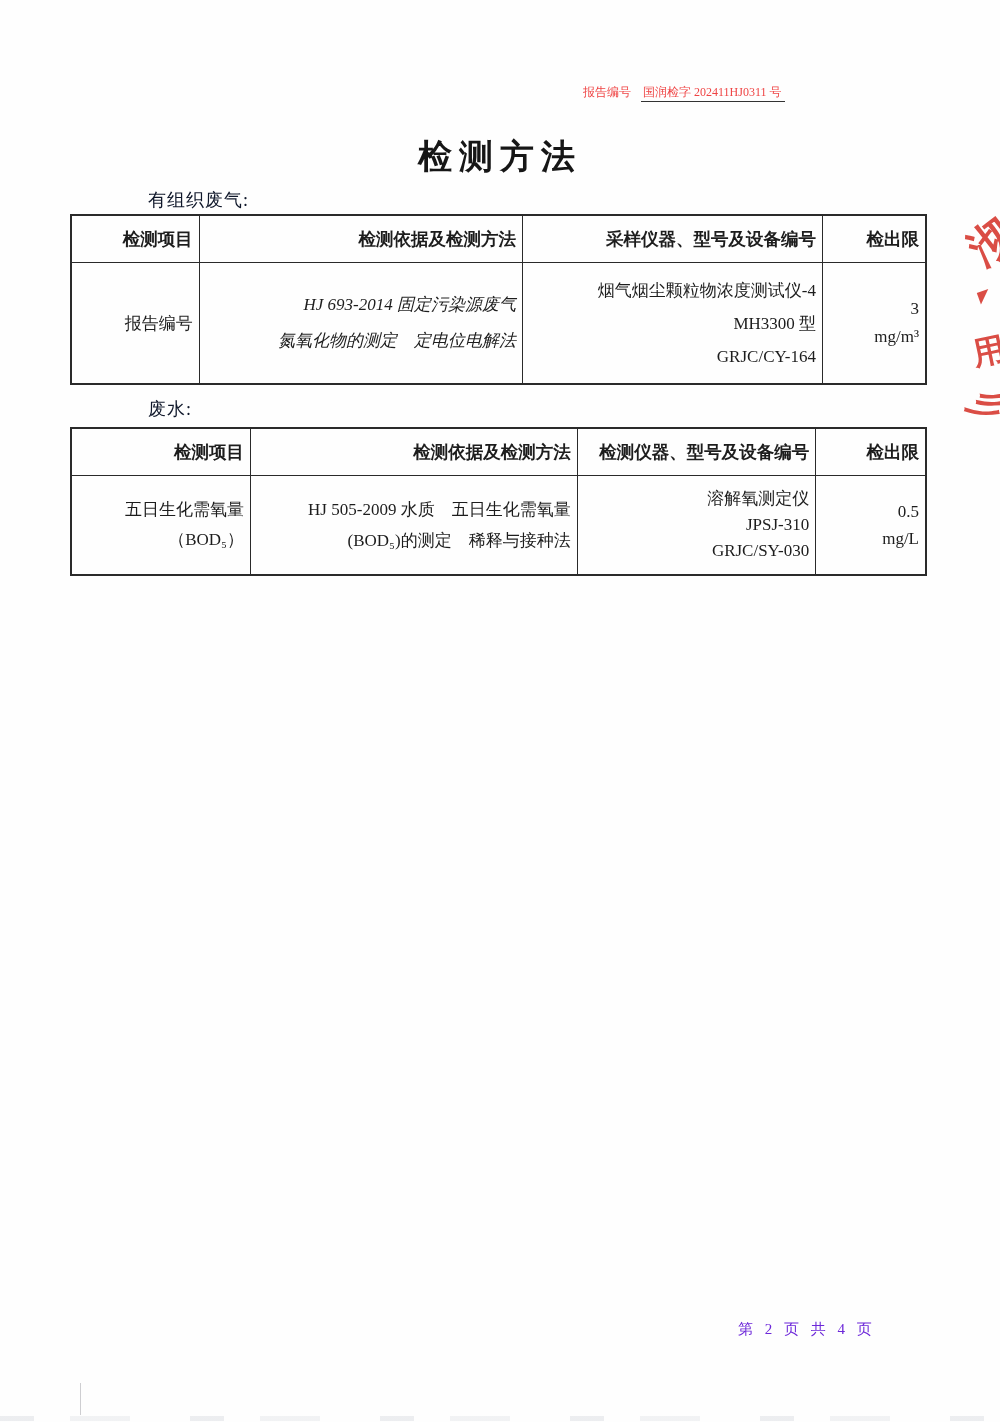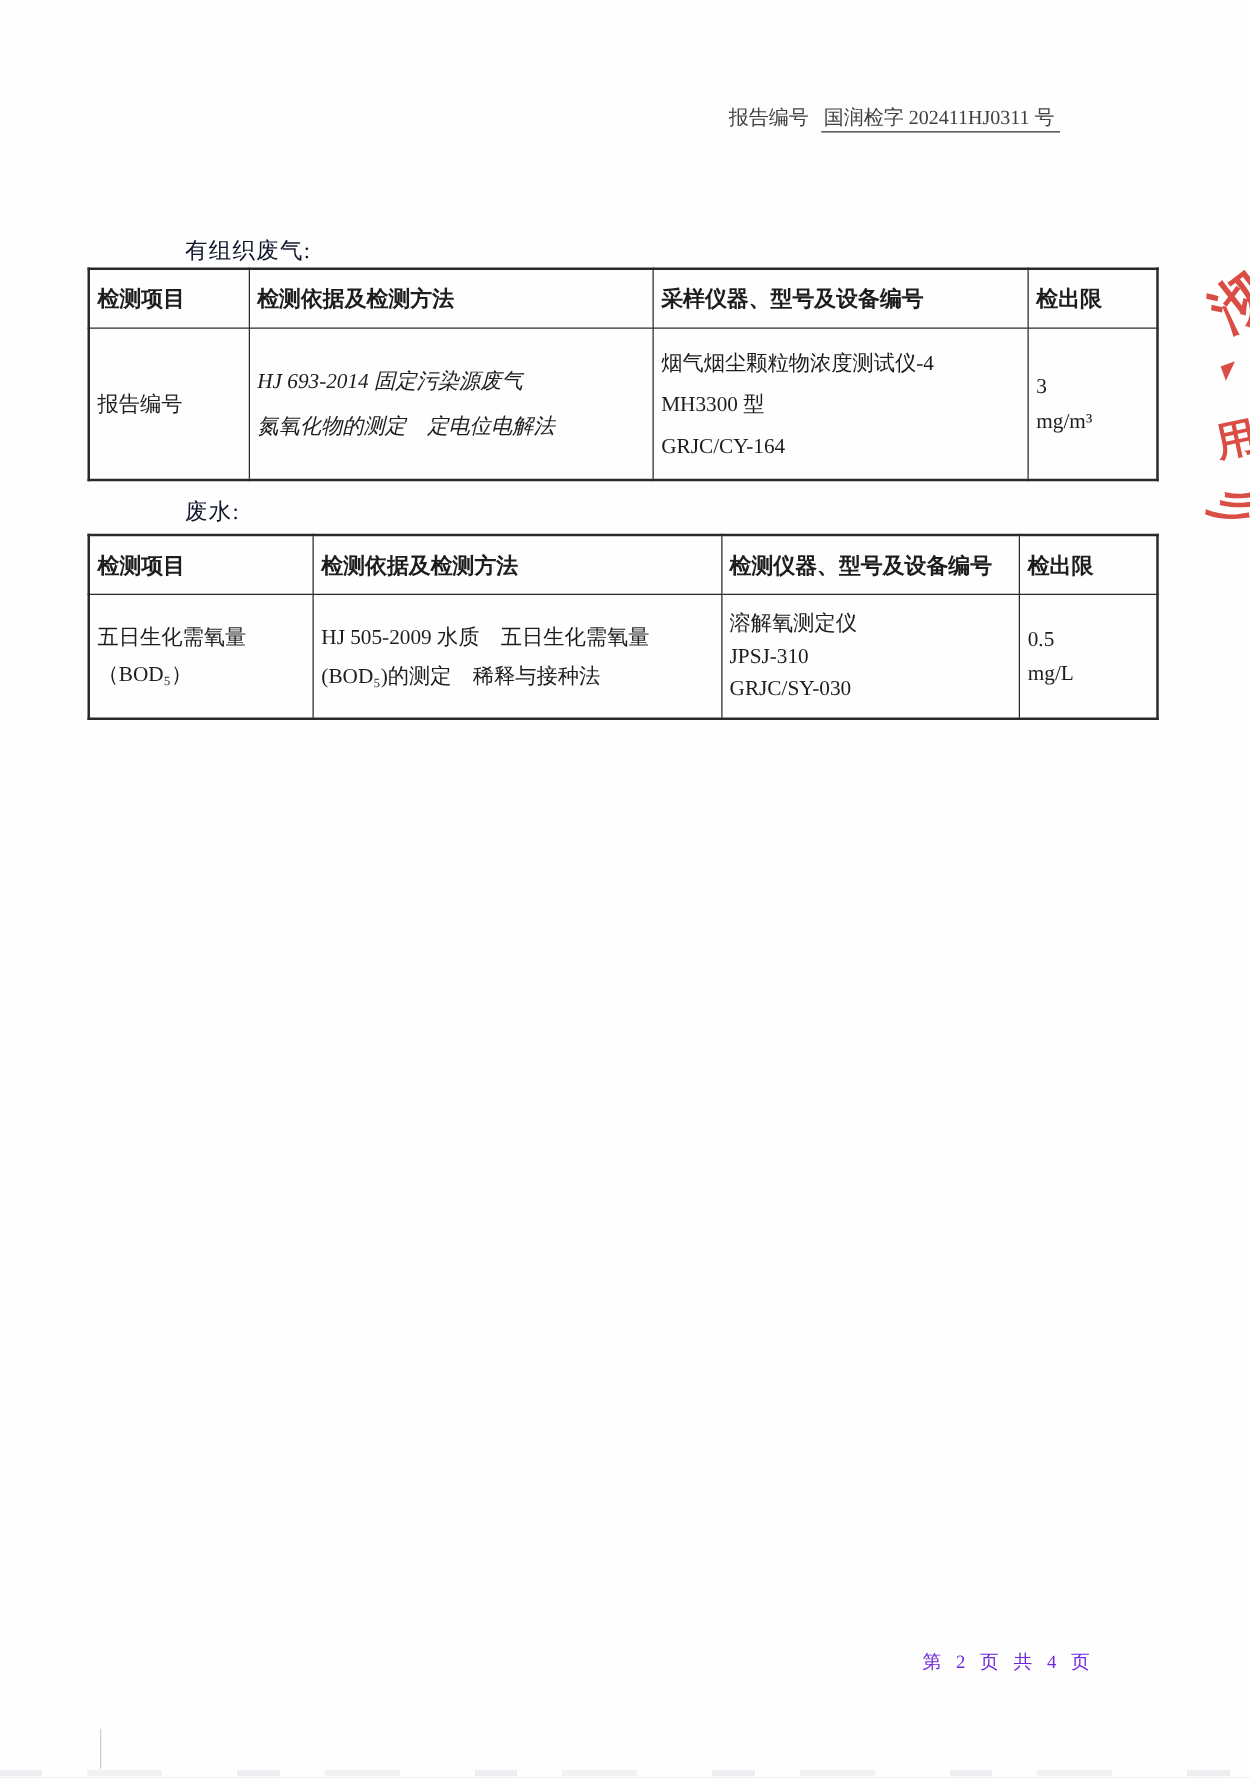--- a/index.html
+++ b/index.html
@@ -14,21 +14,21 @@
   }
   
   .logo{position:absolute;left:58px;top:48px;width:120px;}
   .logo svg{display:block;margin-left:14px;}
   .logo-text{
     margin-top:2px;
     font-family:"Liberation Sans","DejaVu Sans",sans-serif;
     font-weight:700;font-size:21px;letter-spacing:1px;color:#2a2a2a;
   }
   
-  .report-line{position:absolute;left:583px;top:84px;font-size:16px;white-space:nowrap;color:#404040;}
+  .report-line{position:absolute;left:583px;top:84px;font-size:12px;white-space:nowrap;color:#ef4444;}
   .report-line .value{
     margin-left:10px;
     border-bottom:1.5px solid #333;
     padding:0 4px 2px 2px;
   }
   
   .doc-title{
     position:absolute;left:0;top:134px;width:100%;
     text-align:center;font-size:34px;font-weight:700;letter-spacing:7px;color:#161616;
   }
@@ -40,21 +40,21 @@
   table.method-table{
     position:absolute;left:70px;width:857px;
     border-collapse:collapse;table-layout:fixed;
     border:2px solid #2a2a2a;
     font-size:17px;color:#1d1d1d;
   }
   .table-gas{top:214px;}
   .table-water{top:427px;}
   .method-table th,.method-table td{
     border:1.4px solid #2a2a2a;
-    text-align:left;vertical-align:middle;
+    text-align:right;vertical-align:middle;
     padding:2px 6px;
     font-weight:400;
   }
   .method-table th{font-weight:700;font-size:17.5px;height:42px;}
   .table-gas td{height:116px;}
   .table-water td{height:94px;}
   .cell-line{display:block;}
   .table-gas .method .cell-line{line-height:36px;font-style:italic;}
   .table-gas .instrument .cell-line{line-height:33px;}
   .table-gas .limit .cell-line{line-height:28px;}
@@ -94,20 +94,21 @@
 </head>
 <body>
 
 <div class="page">
 
 
   <div class="report-line">
     <span>报告编号</span><span class="value">国润检字 202411HJ0311 号</span>
   </div>
 
+  <div class="doc-title">检测方法</div>
 
   <div class="section-label label-gas">有组织废气:</div>
 
   <table class="method-table table-gas">
     <colgroup>
       <col style="width:15%">
         <col style="width:37.8%">
         <col style="width:35.1%">
         <col style="width:12.1%">
     </colgroup>

